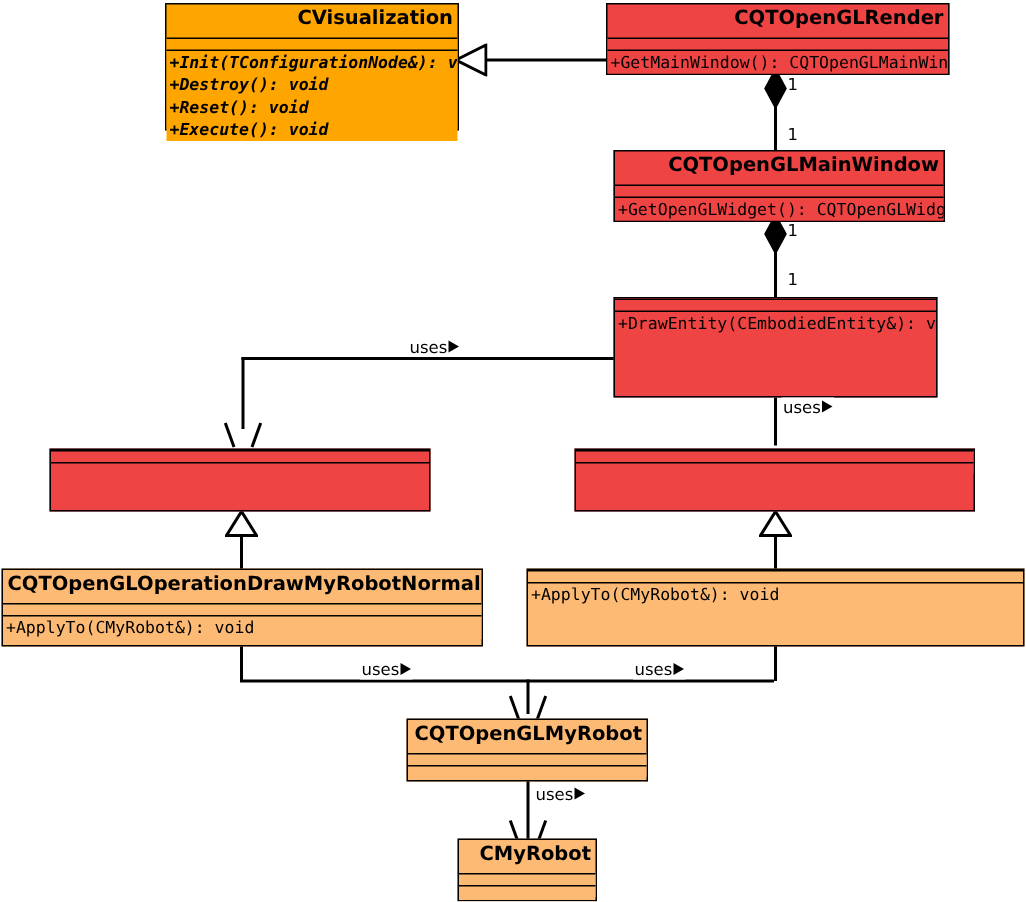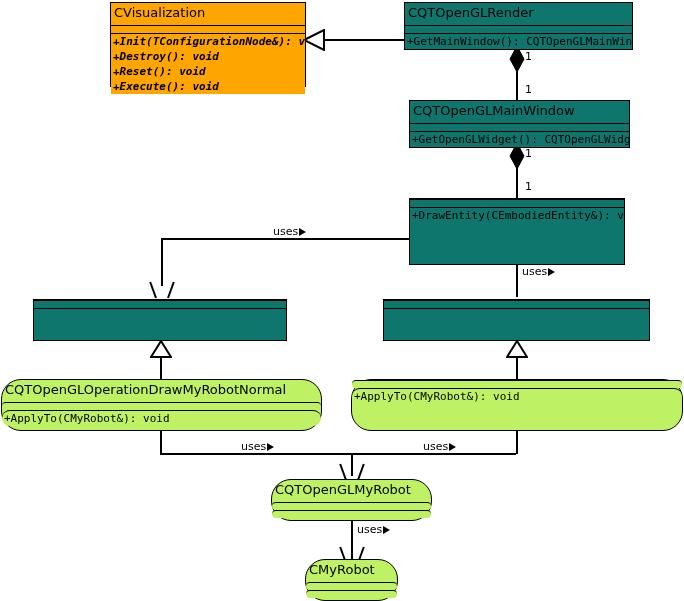--- a/index.html
+++ b/index.html
@@ -17,22 +17,22 @@
   }
   
   .uml-class {
     position: absolute;
     box-sizing: border-box;
     border: 1px solid #000000;
     z-index: 5;
   }
   .uml-class .title {
     box-sizing: border-box;
-    text-align: left;
-    font-weight: normal;
+    text-align: right;
+    font-weight: bold;
     font-size: 13px;
     line-height: 20px;
     height: 22px;
     padding: 0 3px;
     white-space: nowrap;
     overflow: hidden;
   }
   .uml-class .compartment {
     box-sizing: border-box;
     border-top: 1px solid #000000;
@@ -45,22 +45,22 @@
     font-family: "DejaVu Sans Mono", monospace;
     font-size: 11px;
     line-height: 15px;
     height: 15px;
     white-space: nowrap;
     overflow: hidden;
     padding-left: 2px;
   }
   
   .c-orange, .c-orange .compartment { background: #FFA500; }
-  .c-green,  .c-green  .compartment { background: #0f766e; }
-  .c-blue,   .c-blue   .compartment { background: #bef264; border-radius: 20px; }
+  .c-green,  .c-green  .compartment { background: #ef4444; }
+  .c-blue,   .c-blue   .compartment { background: #fdba74; }
 
   .c-orange .member { font-style: italic; font-weight: bold; }
   .c-orange .title  { font-style: normal; }
 
   
   .line {
     position: absolute;
     background: #000000;
     z-index: 2;
   }

